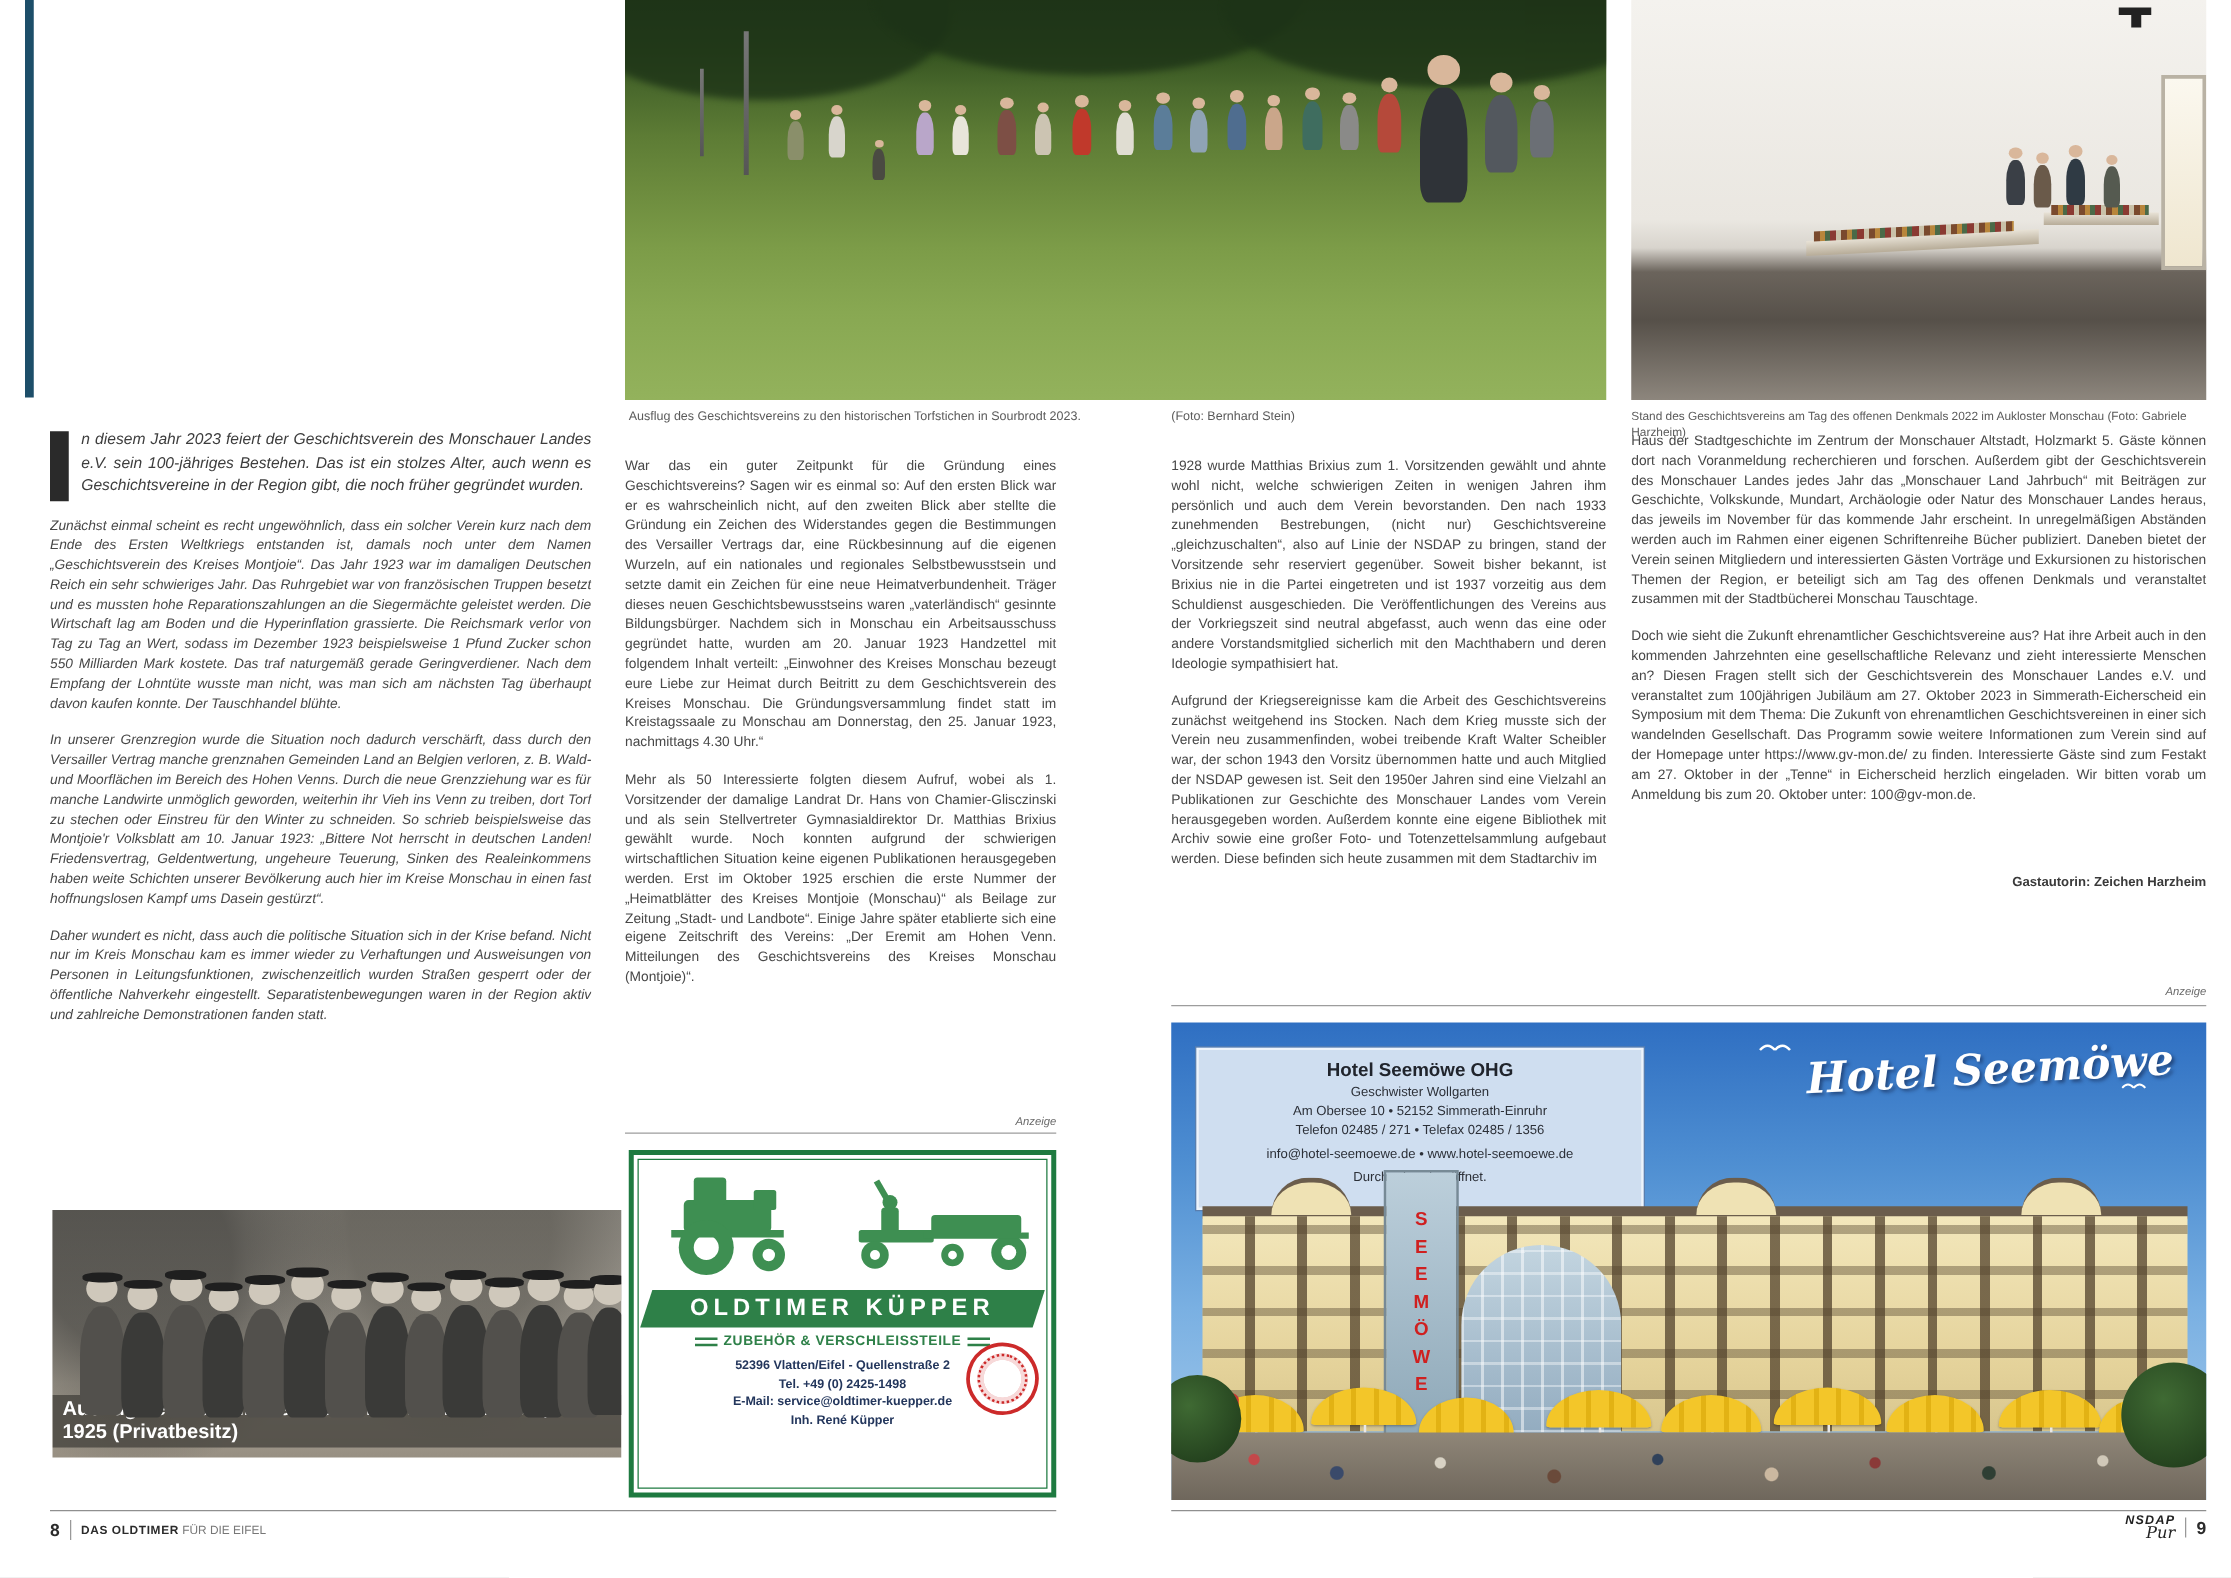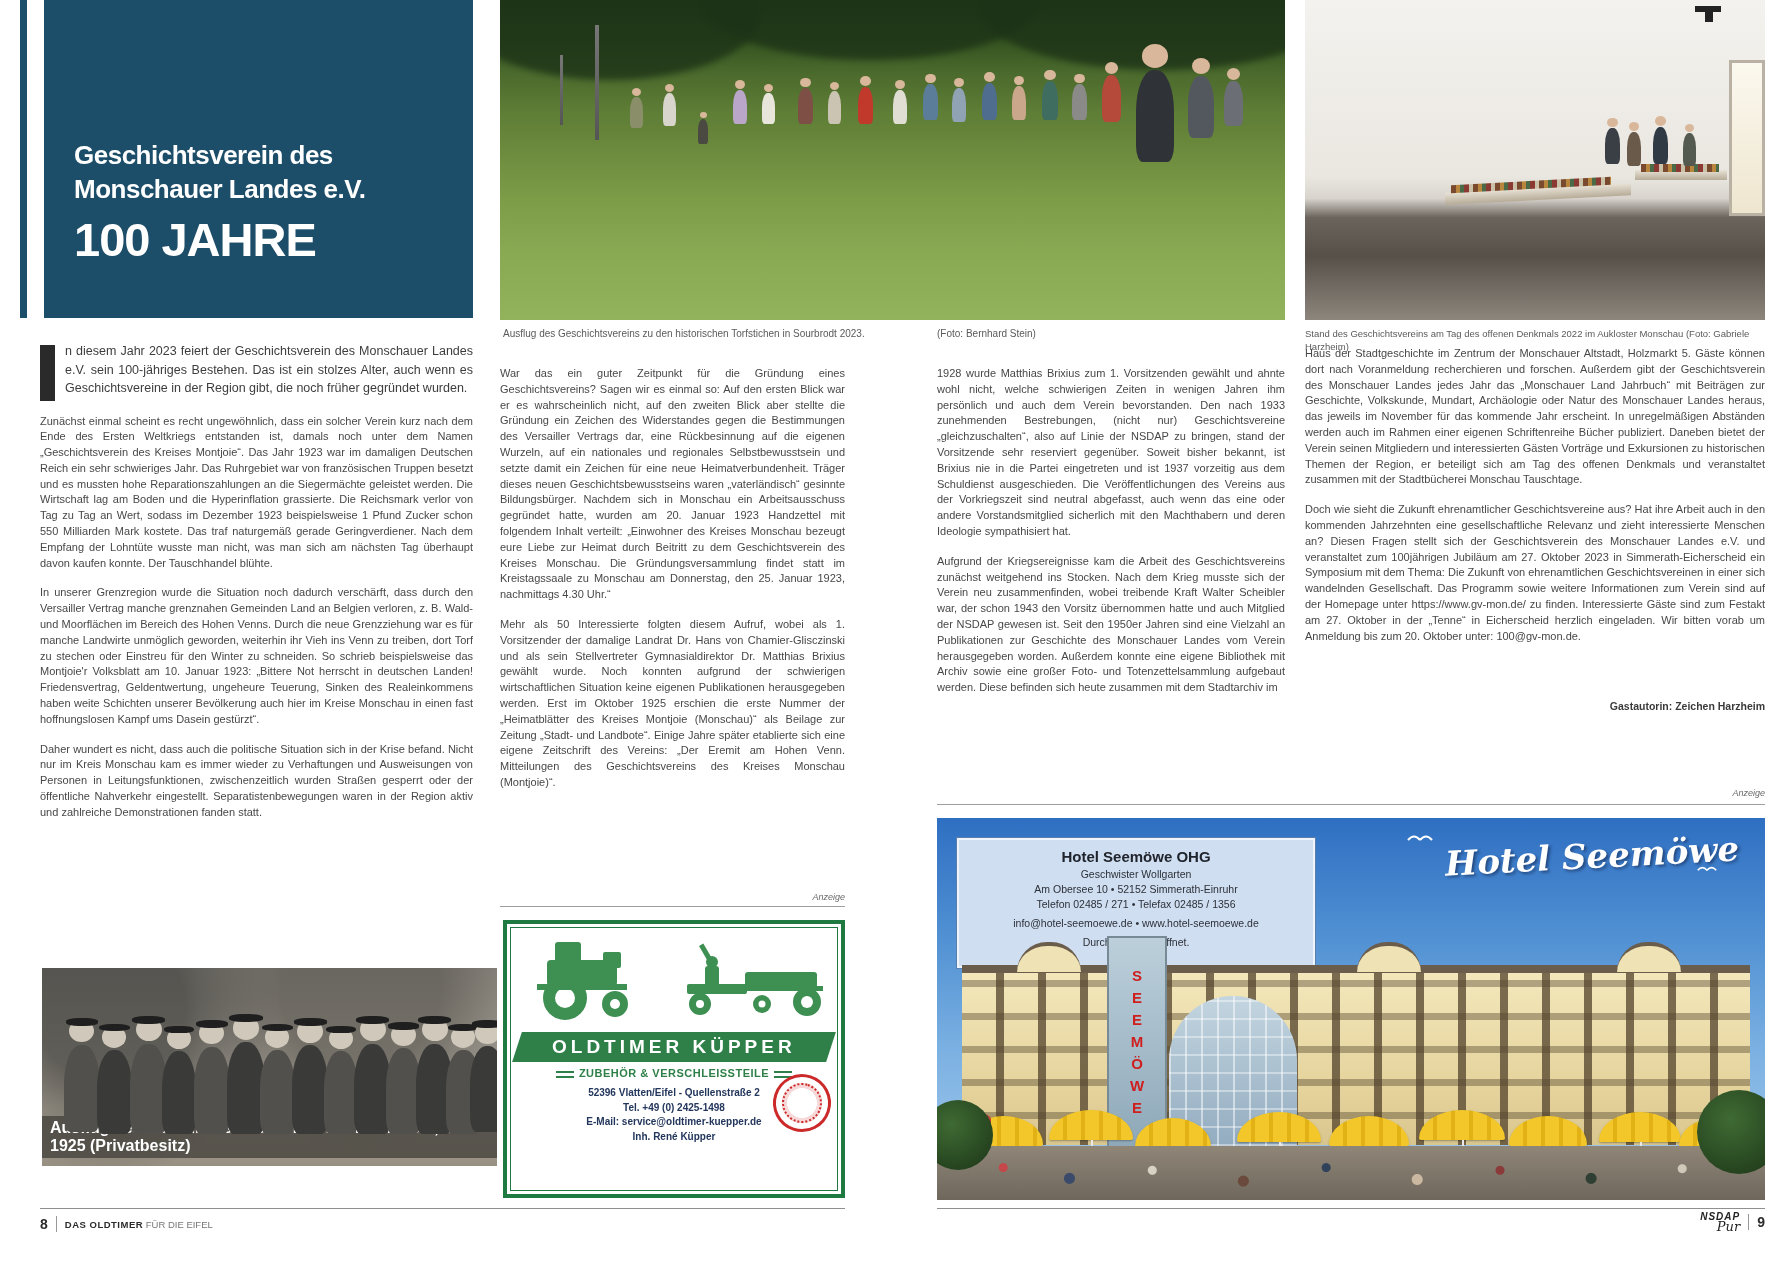--- a/index.html
+++ b/index.html
@@ -117,27 +117,22 @@
   .eifel-logo{text-align:right;line-height:10px;}
   .eifel-logo .e1{font-size:10px;font-weight:800;font-style:italic;color:#222;letter-spacing:1px;}
   .eifel-logo .e2{font-size:13px;font-style:italic;font-family:"DejaVu Serif",serif;color:#222;}
 </style>
 </head>
 <body>
 
 <div class="spread">
 
   <div class="abs accent-bar"></div>
-  <div class="abs title-box">
-    <div class="t1">Geschichtsverein des</div>
-    <div class="t1">Monschauer Landes e.V.</div>
-    <div class="t3">100 JAHRE</div>
-  </div>
-
-  <div class="col" style="left:40px;top:342px;width:433px;height:622px;">
+
+  <div class="col" style="left:40px;top:342px;width:433px;height:622px;font-style:italic;">
     <div class="intro">
       <span class="dropcap"></span>
       <span>n diesem Jahr 2023 feiert der Geschichtsverein des Monschauer Landes e.V. sein 100-jähriges Bestehen. Das ist ein stolzes Alter, auch wenn es Geschichtsvereine in der Region gibt, die noch früher gegründet wurden.</span>
     </div>
     <p>Zunächst einmal scheint es recht ungewöhnlich, dass ein solcher Verein kurz nach dem Ende des Ersten Weltkriegs entstanden ist, damals noch unter dem Namen „Geschichtsverein des Kreises Montjoie“. Das Jahr 1923 war im damaligen Deutschen Reich ein sehr schwieriges Jahr. Das Ruhrgebiet war von französischen Truppen besetzt und es mussten hohe Reparationszahlungen an die Siegermächte geleistet werden. Die Wirtschaft lag am Boden und die Hyperinflation grassierte. Die Reichsmark verlor von Tag zu Tag an Wert, sodass im Dezember 1923 beispielsweise 1 Pfund Zucker schon 550 Milliarden Mark kostete. Das traf naturgemäß gerade Geringverdiener. Nach dem Empfang der Lohntüte wusste man nicht, was man sich am nächsten Tag überhaupt davon kaufen konnte. Der Tauschhandel blühte.</p>
     <p>In unserer Grenzregion wurde die Situation noch dadurch verschärft, dass durch den Versailler Vertrag manche grenznahen Gemeinden Land an Belgien verloren, z. B. Wald- und Moorflächen im Bereich des Hohen Venns. Durch die neue Grenzziehung war es für manche Landwirte unmöglich geworden, weiterhin ihr Vieh ins Venn zu treiben, dort Torf zu stechen oder Einstreu für den Winter zu schneiden. So schrieb beispielsweise das Montjoie'r Volksblatt am 10. Januar 1923: „Bittere Not herrscht in deutschen Landen! Friedensvertrag, Geldentwertung, ungeheure Teuerung, Sinken des Realeinkommens haben weite Schichten unserer Bevölkerung auch hier im Kreise Monschau in einen fast hoffnungslosen Kampf ums Dasein gestürzt“.</p>
     <p>Daher wundert es nicht, dass auch die politische Situation sich in der Krise befand. Nicht nur im Kreis Monschau kam es immer wieder zu Verhaftungen und Ausweisungen von Personen in Leitungsfunktionen, zwischenzeitlich wurden Straßen gesperrt oder der öffentliche Nahverkehr eingestellt. Separatistenbewegungen waren in der Region aktiv und zahlreiche Demonstrationen fanden statt.</p>
   </div>
 
   <div class="abs photo photo-bw" id="bwphoto">

